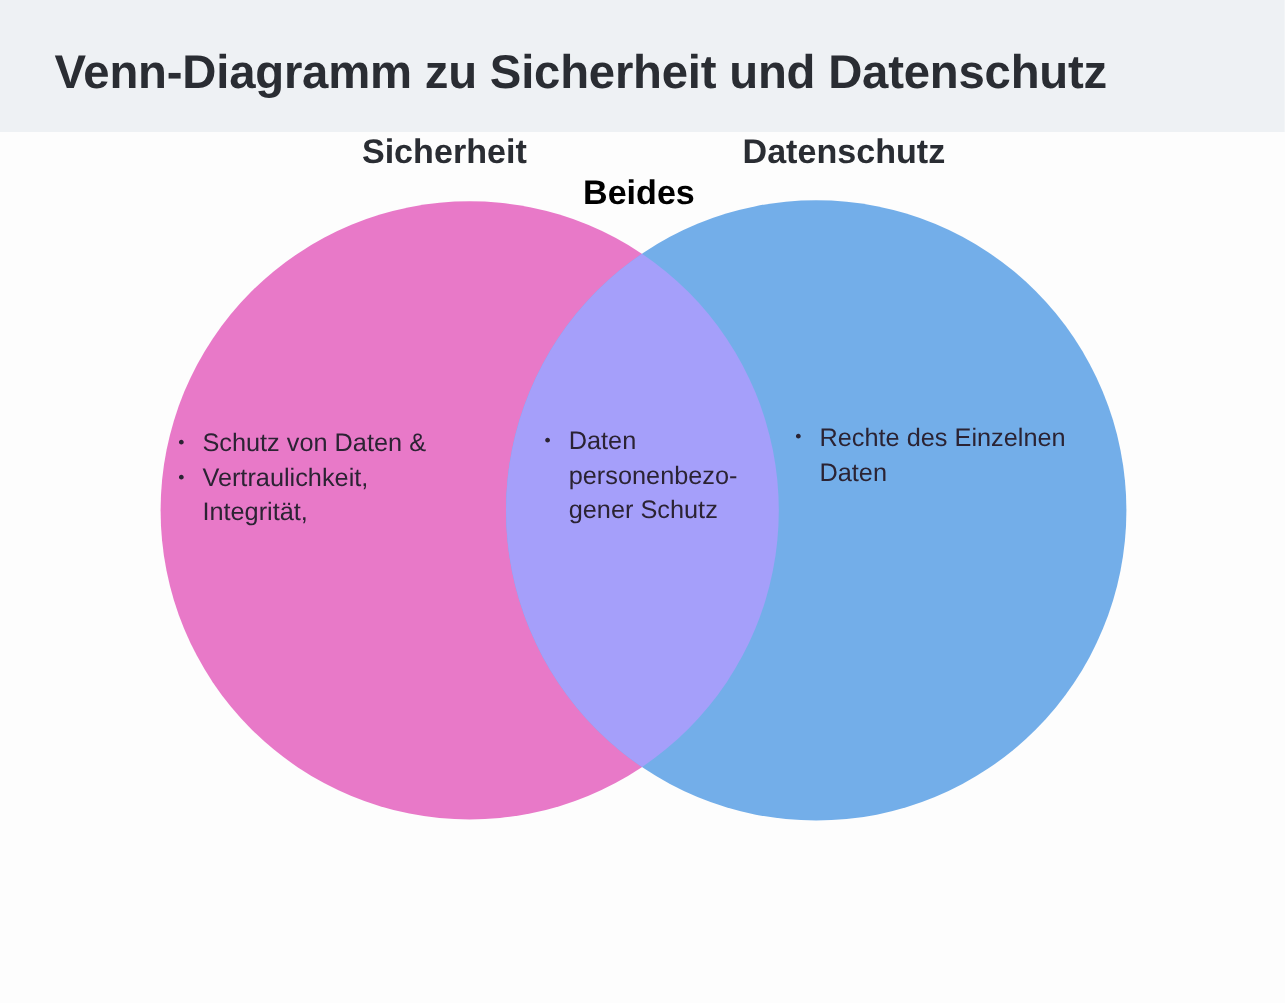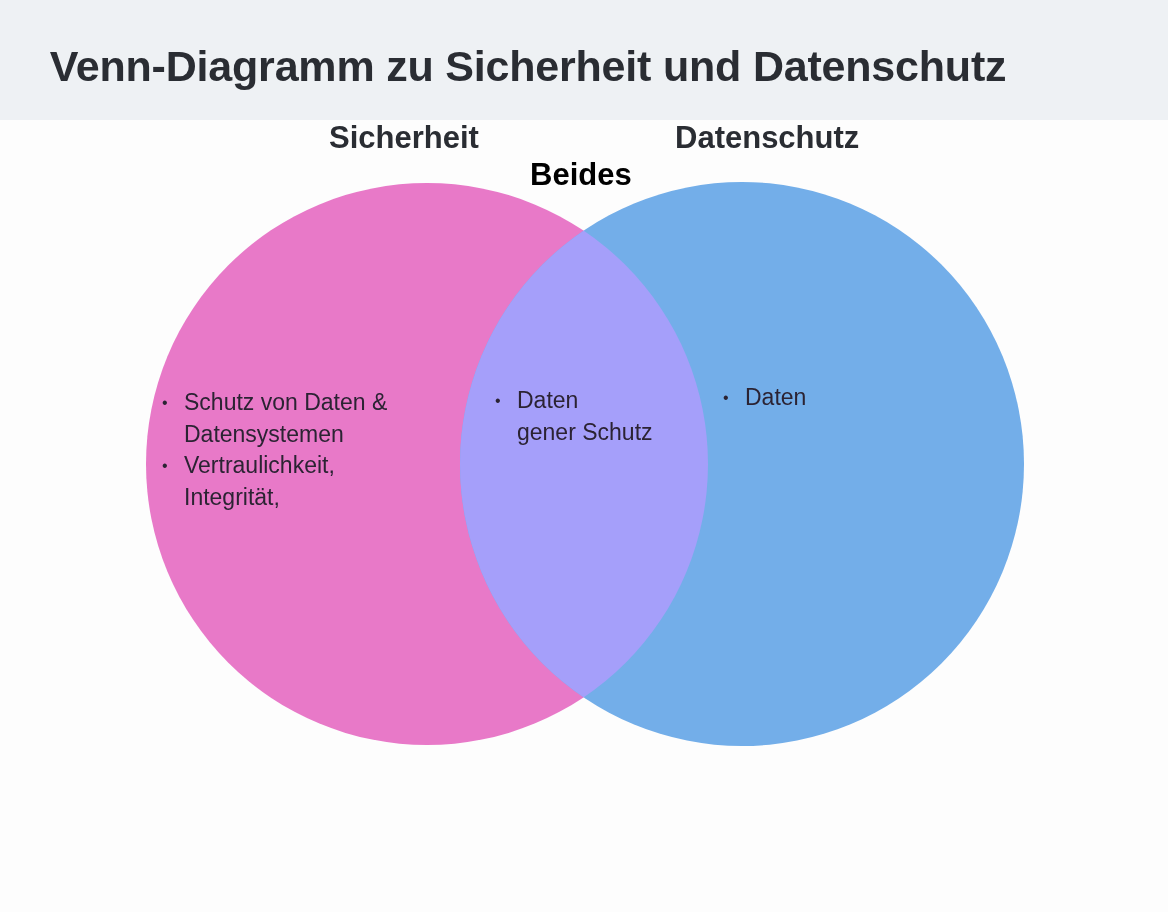--- a/index.html
+++ b/index.html
@@ -51,35 +51,36 @@
 </svg>
 
 <div class="set-label" style="left:329px; top:120px;">Sicherheit</div>
 <div class="set-label" style="left:675px; top:120px;text-align:right;">Datenschutz</div>
 <div class="set-label both-label" style="left:530px; top:157px;">Beides</div>
 
 <ul class="items" style="left:184px; top:387px; width:260px;">
   <li>
     <span class="bullet">•</span>
     <div>Schutz von Daten &amp;</div>
-    <div>Datensystemen</div>
   </li>
   <li>
     <span class="bullet">•</span>
     <div>Vertraulichkeit,</div>
     <div>Integrität,</div>
   </li>
 </ul>
 
 <ul class="items" style="left:517px; top:385px; width:190px;">
   <li>
     <span class="bullet">•</span>
     <div>Daten</div>
+    <div>personenbezo-</div>
     <div>gener Schutz</div>
   </li>
 </ul>
 
 <ul class="items" style="left:745px; top:382px; width:270px;">
   <li>
     <span class="bullet">•</span>
+    <div>Rechte des Einzelnen</div>
     <div>Daten</div>
   </li>
 </ul>
 
 </body></html>

